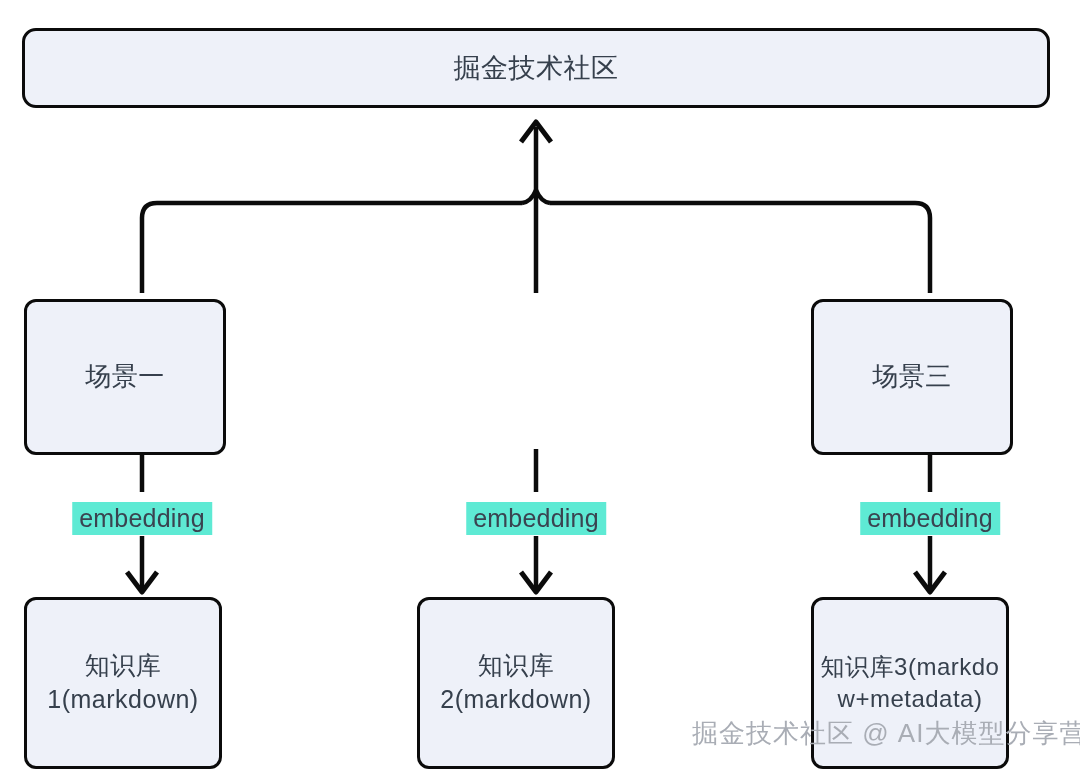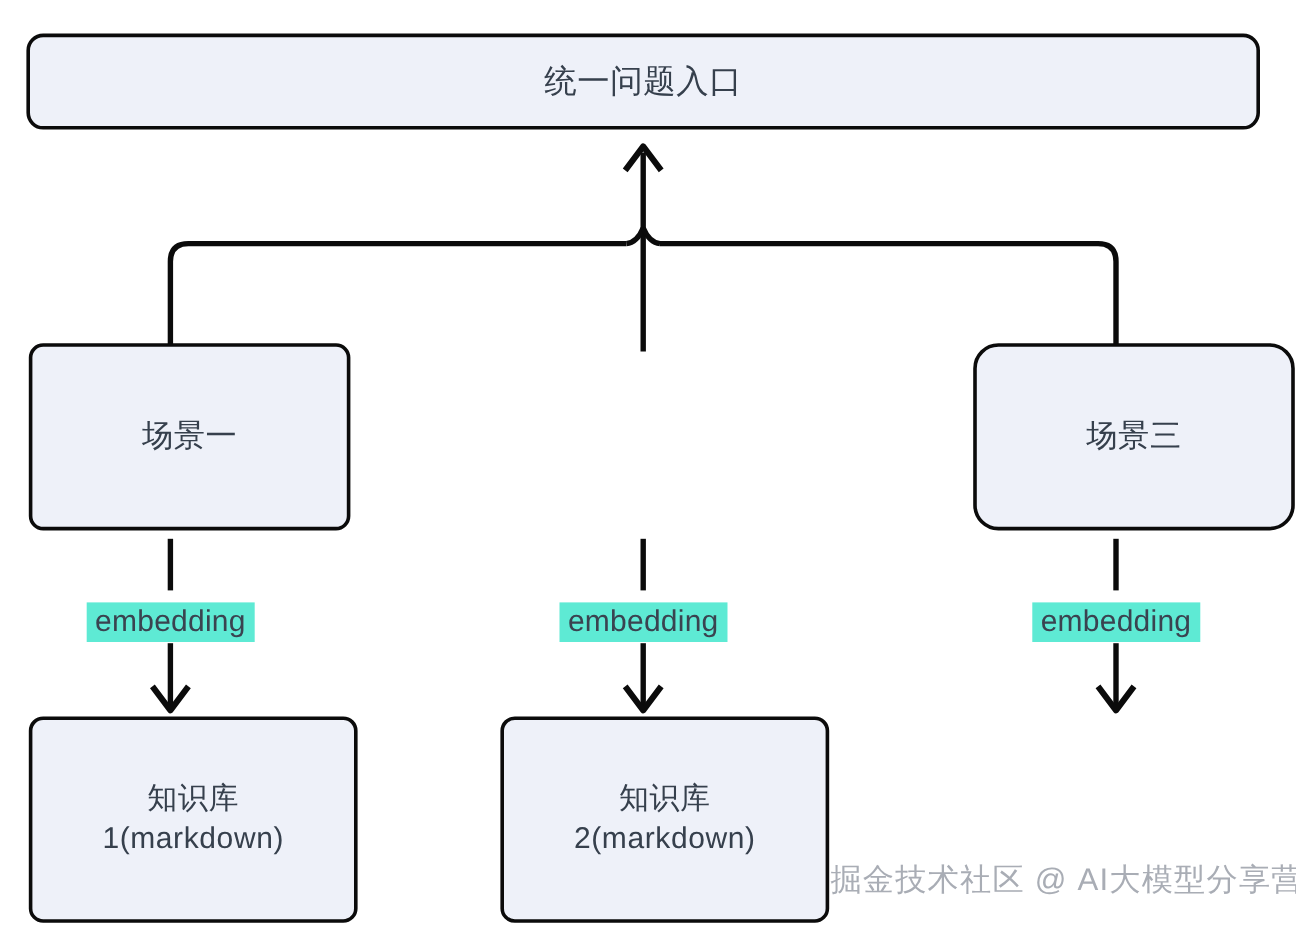--- a/index.html
+++ b/index.html
@@ -47,34 +47,34 @@
     left: 22px;
     top: 28px;
     width: 1028px;
     height: 80px;
     border-radius: 14px;
   }
   #node-entry .node-label {
     font-size: 27px;
   }
   .scene-box {
-    top: 286px;
-    width: 268px;
+    top: 299px;
+    width: 202px;
     height: 156px;
   }
   .scene-box .node-label {
     font-size: 26px;
   }
   #node-scene-1 { left: 24px; }
   #node-scene-2 { left: 417px; }
-  #node-scene-3 { left: 811px; border-radius: 21px; }
+  #node-scene-3 { left: 811px; }
 
   .kb-box {
     top: 597px;
-    width: 274px;
+    width: 198px;
     height: 172px;
   }
   .kb-box .node-label {
     font-size: 25px;
     padding: 0 6px;
   }
   #node-kb-1 { left: 24px; }
   #node-kb-2 { left: 417px; }
   #node-kb-3 { left: 811px; }
   #node-kb-3 .node-label {
@@ -133,21 +133,21 @@
       <path d="M536,536 L536,590"></path>
       <path d="M521,572 L536,592 L551,572" stroke-width="5"></path>
 
       <path d="M930,449 L930,492"></path>
       <path d="M930,536 L930,590"></path>
       <path d="M915,572 L930,592 L945,572" stroke-width="5"></path>
     </g>
   </svg>
 
   <div class="node" id="node-entry">
-    <span class="node-label">统一问题入口</span>
+    <span class="node-label">掘金技术社区</span>
   </div>
 
   <div class="node scene-box" id="node-scene-1">
     <span class="node-label">场景一</span>
   </div>
   <div class="node scene-box" id="node-scene-3">
     <span class="node-label">场景三</span>
   </div>
 
   <div class="edge-label" id="edge-label-1">embedding</div>
@@ -155,16 +155,20 @@
   <div class="edge-label" id="edge-label-3">embedding</div>
 
   <div class="node kb-box" id="node-kb-1">
     <span class="node-label">知识库
 1(markdown)</span>
   </div>
   <div class="node kb-box" id="node-kb-2">
     <span class="node-label">知识库
 2(markdown)</span>
   </div>
+  <div class="node kb-box" id="node-kb-3">
+    <span class="node-label">知识库3(markdo
+w+metadata)</span>
+  </div>
 
   <div id="watermark">掘金技术社区 @ AI大模型分享营</div>
 
 </div>
 
 </body></html>

